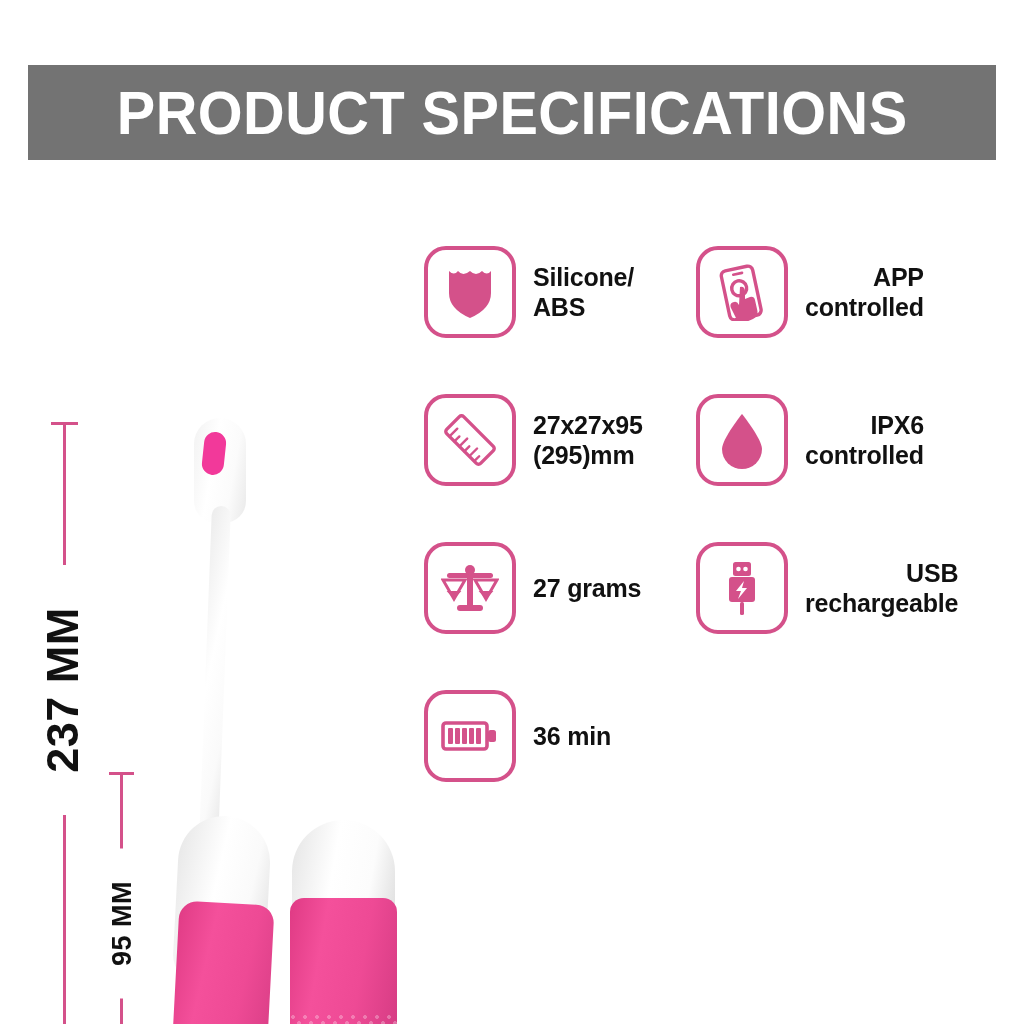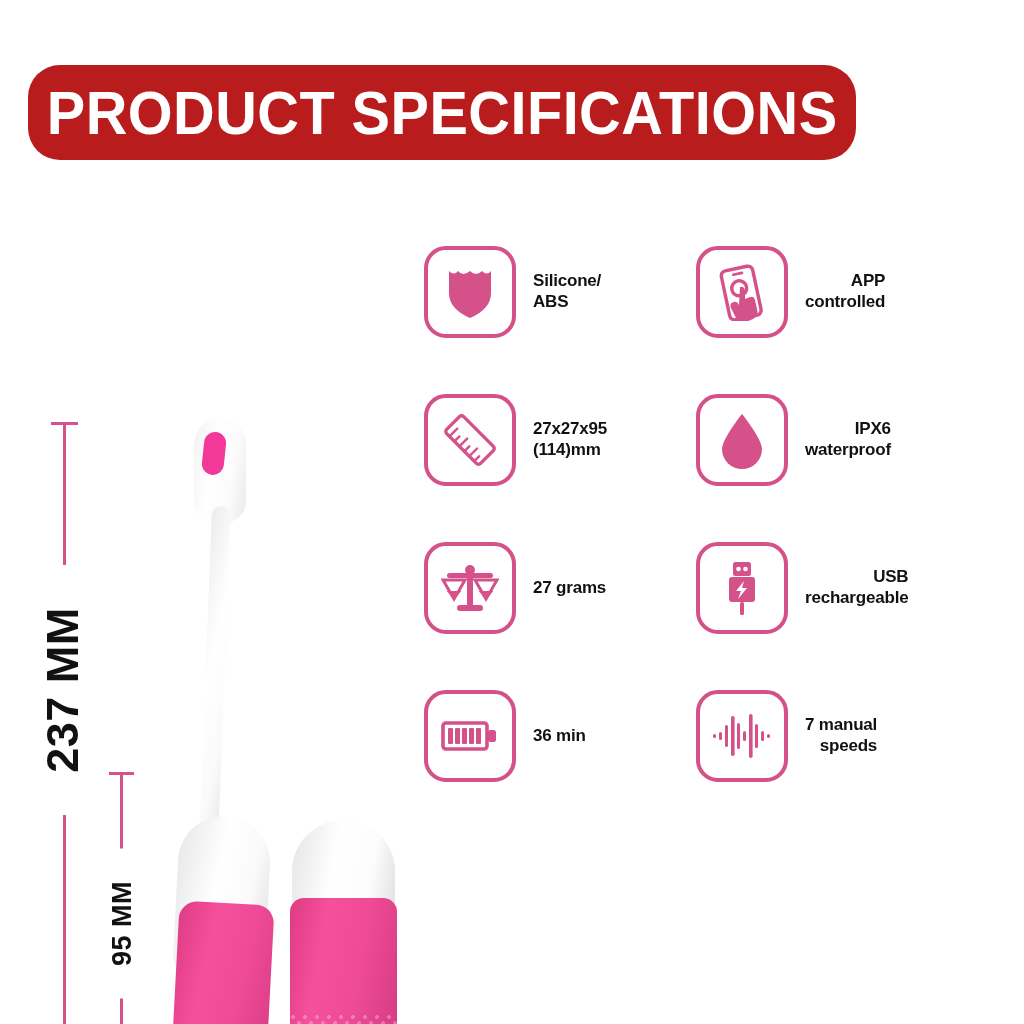--- a/index.html
+++ b/index.html
@@ -17,27 +17,26 @@
     height: 1024px;
     background: #ffffff;
     overflow: hidden;
   }
 
   
   .banner {
     position: absolute;
     left: 28px;
     top: 65px;
-    width: 828px;
+    width: 968px;
     height: 95px;
-    background: #b91c1c;
+    background: #737373;
     display: flex;
     align-items: center;
     justify-content: center;
-    border-radius: 32px;
   }
   .banner-title {
     color: #ffffff;
     font-family: "Liberation Sans Narrow", "Liberation Sans", sans-serif;
     font-weight: bold;
     font-size: 62px;
     letter-spacing: 0.5px;
     transform: scaleX(0.93);
     white-space: nowrap;
     line-height: 1;
@@ -251,21 +250,21 @@
     box-sizing: border-box;
     display: flex;
     align-items: center;
     justify-content: center;
     background: #ffffff;
   }
   .icon-box svg { display: block; }
   .spec-label {
     color: #111111;
     font-weight: bold;
-    font-size: 17px;
+    font-size: 25px;
     line-height: 1.22;
     letter-spacing: -0.2px;
     white-space: pre-line;
   }
 </style>
 </head>
 <body>
 
 <div id="page">
 
@@ -324,21 +323,21 @@
                 <line x1="16" y1="18" x2="23" y2="18"></line>
                 <line x1="16" y1="25" x2="27" y2="25"></line>
                 <line x1="16" y1="32" x2="23" y2="32"></line>
                 <line x1="16" y1="39" x2="27" y2="39"></line>
                 <line x1="16" y1="46" x2="23" y2="46"></line>
               </g>
             </g>
           </svg>
         </div>
         <div class="spec-label">27x27x95
-(114)mm</div>
+(295)mm</div>
       </div>
 
       <div class="spec-item">
         <div class="icon-box">
           <svg width="58" height="54" viewBox="0 0 58 54" aria-hidden="true">
             <g fill="#d4518a">
               <rect x="26" y="8" width="6" height="38" rx="2"></rect>
               <rect x="6" y="12" width="46" height="5" rx="2.5"></rect>
               <circle cx="29" cy="9" r="5"></circle>
               <rect x="16" y="44" width="26" height="6" rx="3"></rect>
@@ -389,55 +388,35 @@
 controlled</div>
       </div>
 
       <div class="spec-item">
         <div class="icon-box">
           <svg width="48" height="58" viewBox="0 0 48 58" aria-hidden="true">
             <path d="M24 3 C24 3 4 28 4 38 a20 20 0 0 0 40 0 C44 28 24 3 24 3 Z" fill="#d4518a"></path>
           </svg>
         </div>
         <div class="spec-label">IPX6
-waterproof</div>
+controlled</div>
       </div>
 
       <div class="spec-item">
         <div class="icon-box">
           <svg width="44" height="60" viewBox="0 0 44 60" aria-hidden="true">
             <g fill="#d4518a">
               <rect x="13" y="4" width="18" height="14" rx="2.5"></rect>
               <circle cx="18.5" cy="11" r="2.3" fill="#ffffff"></circle>
               <circle cx="25.5" cy="11" r="2.3" fill="#ffffff"></circle>
               <rect x="9" y="19" width="26" height="25" rx="3"></rect>
               <path d="M24 23 l-8 10 h5 l-3 8 l9 -11 h-5 Z" fill="#ffffff"></path>
               <rect x="20" y="44" width="4" height="13" rx="1.6"></rect>
             </g>
           </svg>
         </div>
         <div class="spec-label">USB
 rechargeable</div>
       </div>
 
-      <div class="spec-item">
-        <div class="icon-box">
-          <svg width="62" height="52" viewBox="0 0 62 52" aria-hidden="true">
-            <g fill="#d4518a">
-              <rect x="2" y="24" width="3" height="4" rx="1.5"></rect>
-              <rect x="8" y="22" width="3" height="8" rx="1.5"></rect>
-              <rect x="14" y="15" width="3" height="22" rx="1.5"></rect>
-              <rect x="20" y="6" width="3.6" height="40" rx="1.8"></rect>
-              <rect x="26" y="13" width="3" height="26" rx="1.5"></rect>
-              <rect x="32" y="21" width="3" height="10" rx="1.5"></rect>
-              <rect x="38" y="4" width="3.6" height="44" rx="1.8"></rect>
-              <rect x="44" y="14" width="3" height="24" rx="1.5"></rect>
-              <rect x="50" y="21" width="3" height="10" rx="1.5"></rect>
-              <rect x="56" y="24" width="3" height="4" rx="1.5"></rect>
-            </g>
-          </svg>
-        </div>
-        <div class="spec-label">7 manual
-speeds</div>
-      </div>
     </div>
   </div>
 </div>
 
 </body></html>

